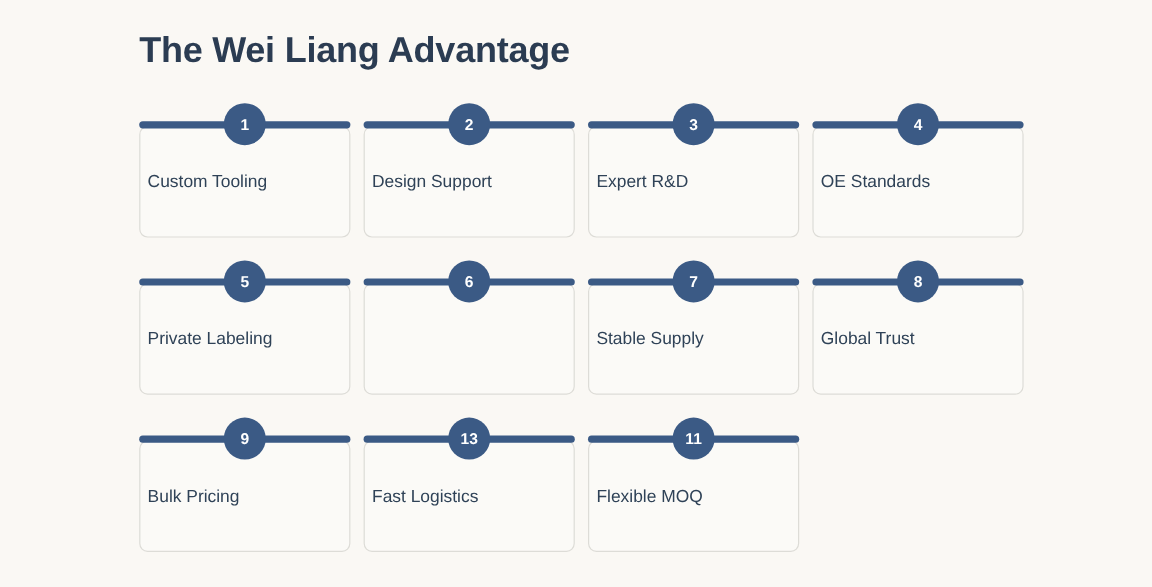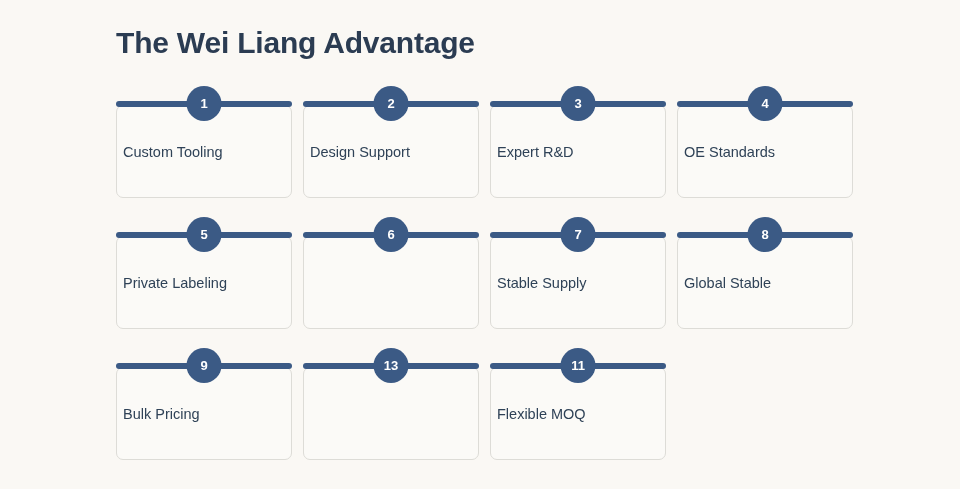--- a/index.html
+++ b/index.html
@@ -134,32 +134,33 @@
 
     <div class="card">
       <div class="card-bar"></div>
       <div class="card-badge">7</div>
       <div class="card-label">Stable Supply</div>
     </div>
 
     <div class="card">
       <div class="card-bar"></div>
       <div class="card-badge">8</div>
-      <div class="card-label">Global Stable</div>
+      <div class="card-label">Global Trust</div>
     </div>
 
     <div class="card">
       <div class="card-bar"></div>
       <div class="card-badge">9</div>
       <div class="card-label">Bulk Pricing</div>
     </div>
 
     <div class="card">
       <div class="card-bar"></div>
       <div class="card-badge">13</div>
+      <div class="card-label">Fast Logistics</div>
     </div>
 
     <div class="card">
       <div class="card-bar"></div>
       <div class="card-badge">11</div>
       <div class="card-label">Flexible MOQ</div>
     </div>
 
 
   </div>

